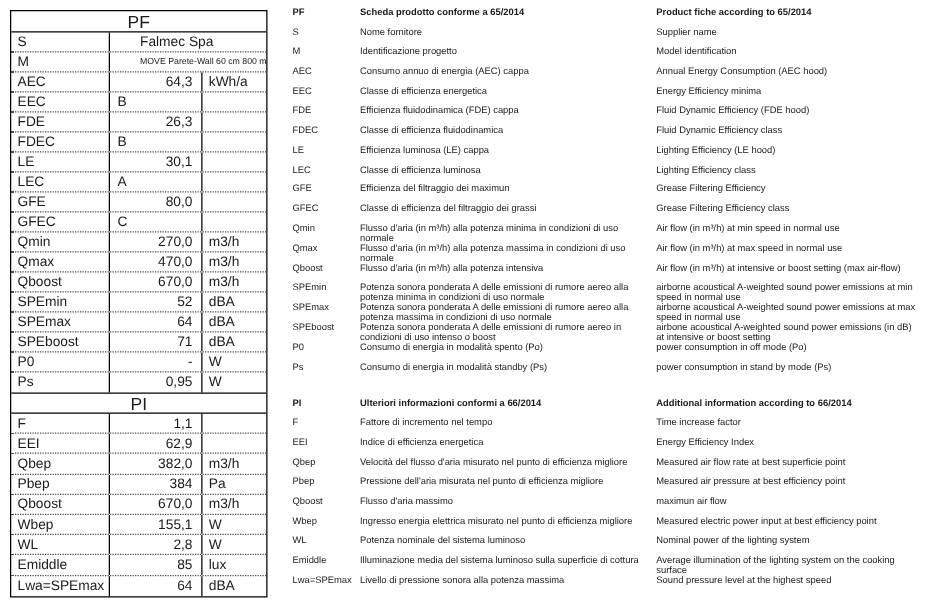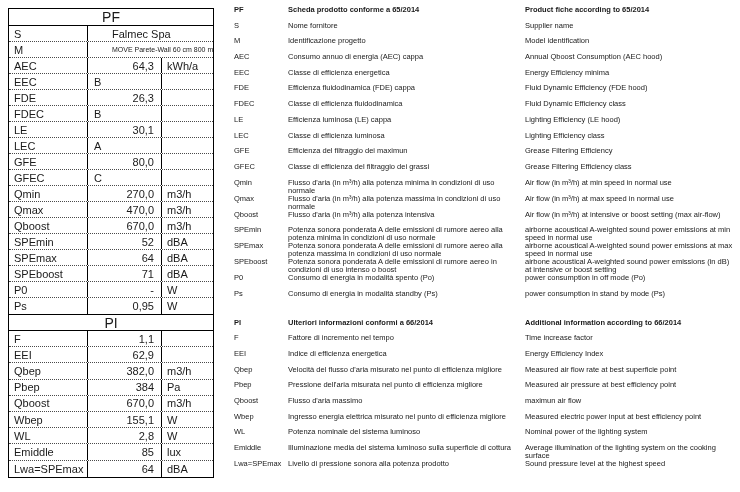--- a/index.html
+++ b/index.html
@@ -245,21 +245,21 @@
 
       <div class="d-row">
         <div class="d-code">M</div>
         <div class="d-it">Identificazione progetto</div>
         <div class="d-en">Model identification</div>
       </div>
 
       <div class="d-row">
         <div class="d-code">AEC</div>
         <div class="d-it">Consumo annuo di energia (AEC) cappa</div>
-        <div class="d-en">Annual Qboost Consumption (AEC hood)</div>
+        <div class="d-en">Annual Energy Consumption (AEC hood)</div>
       </div>
 
       <div class="d-row">
         <div class="d-code">EEC</div>
         <div class="d-it">Classe di efficienza energetica</div>
         <div class="d-en">Energy Efficiency minima</div>
       </div>
 
       <div class="d-row">
         <div class="d-code">FDE</div>
@@ -397,18 +397,18 @@
       </div>
 
       <div class="d-row">
         <div class="d-code">Emiddle</div>
         <div class="d-it">Illuminazione media del sistema luminoso sulla superficie di cottura</div>
         <div class="d-en">Average illumination of the lighting system on the cooking surface</div>
       </div>
 
       <div class="d-row">
         <div class="d-code">Lwa=SPEmax</div>
-        <div class="d-it">Livello di pressione sonora alla potenza prodotto</div>
+        <div class="d-it">Livello di pressione sonora alla potenza massima</div>
         <div class="d-en">Sound pressure level at the highest speed</div>
       </div>
     </div>
 
 </div>
 
 </body></html>

